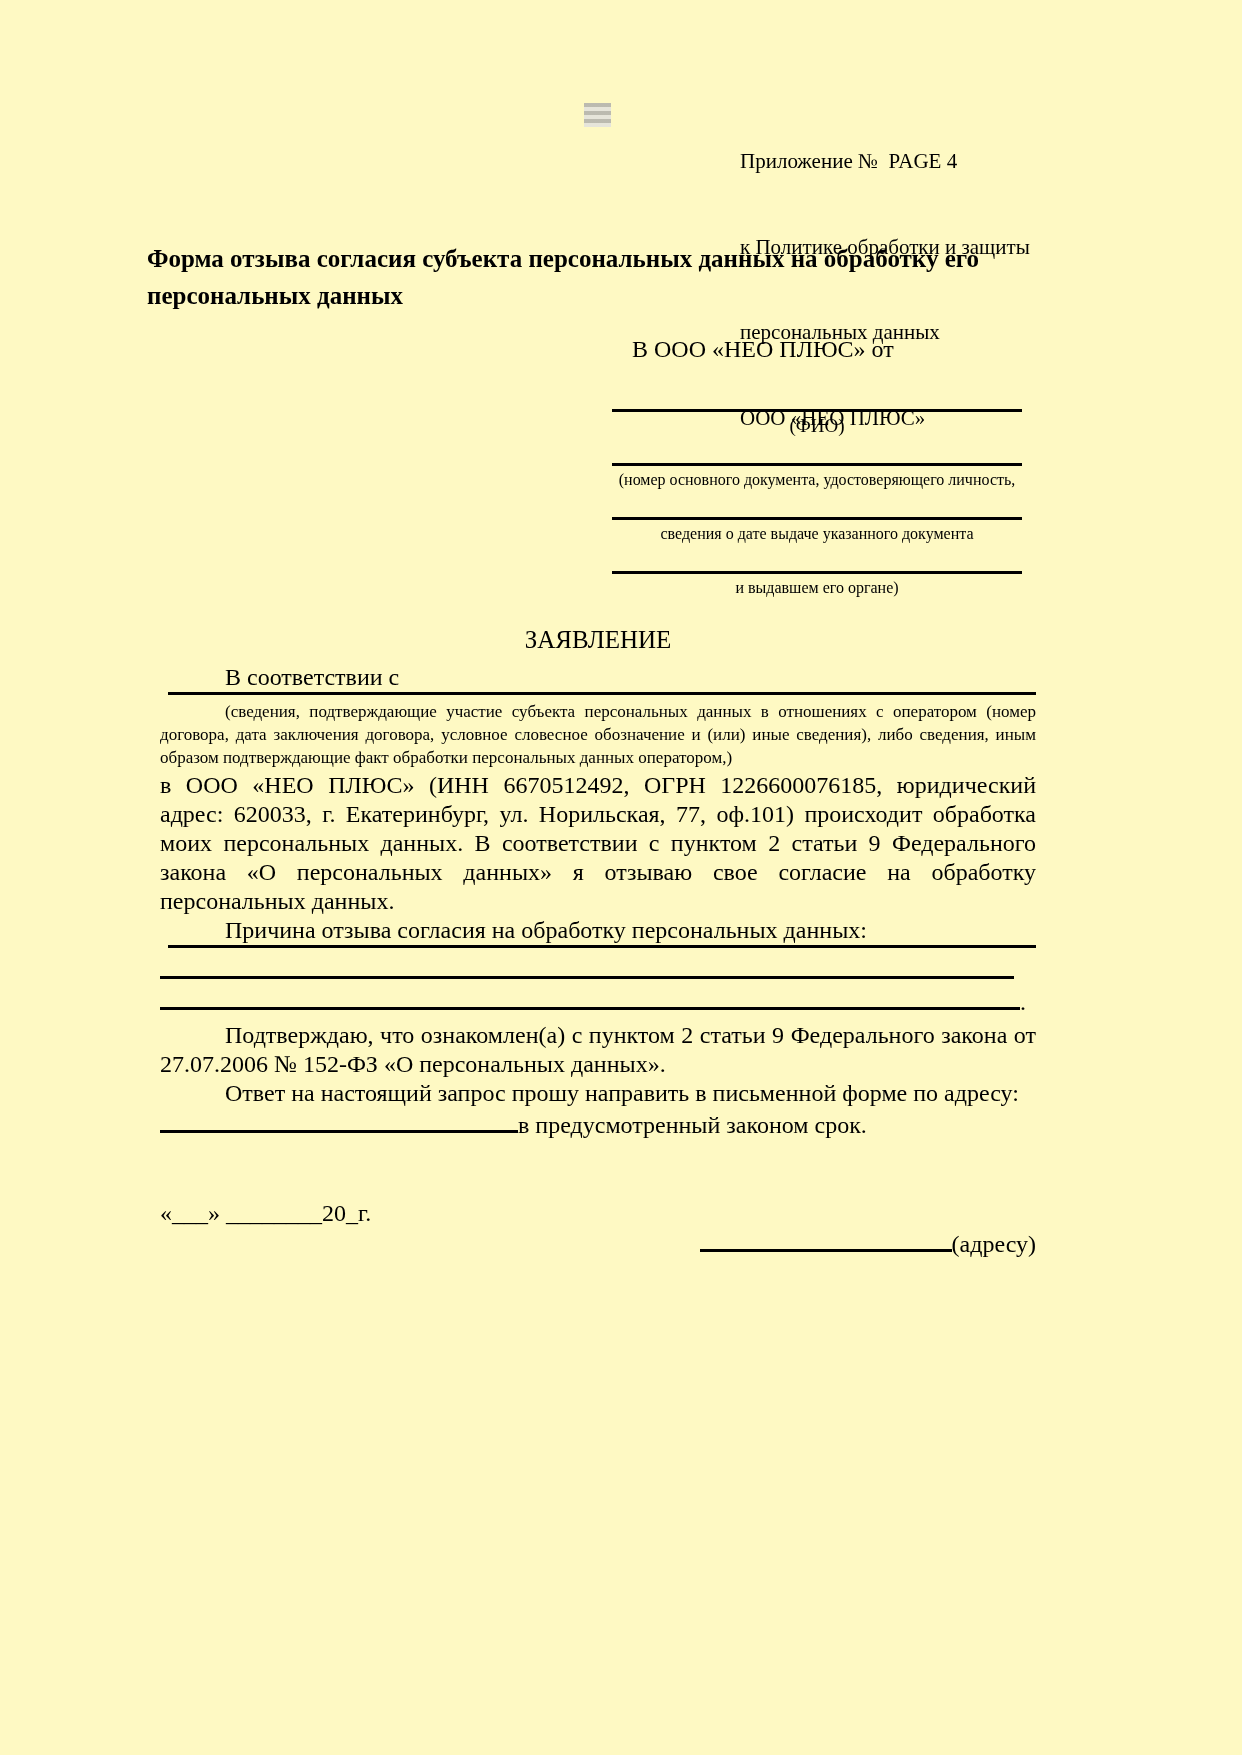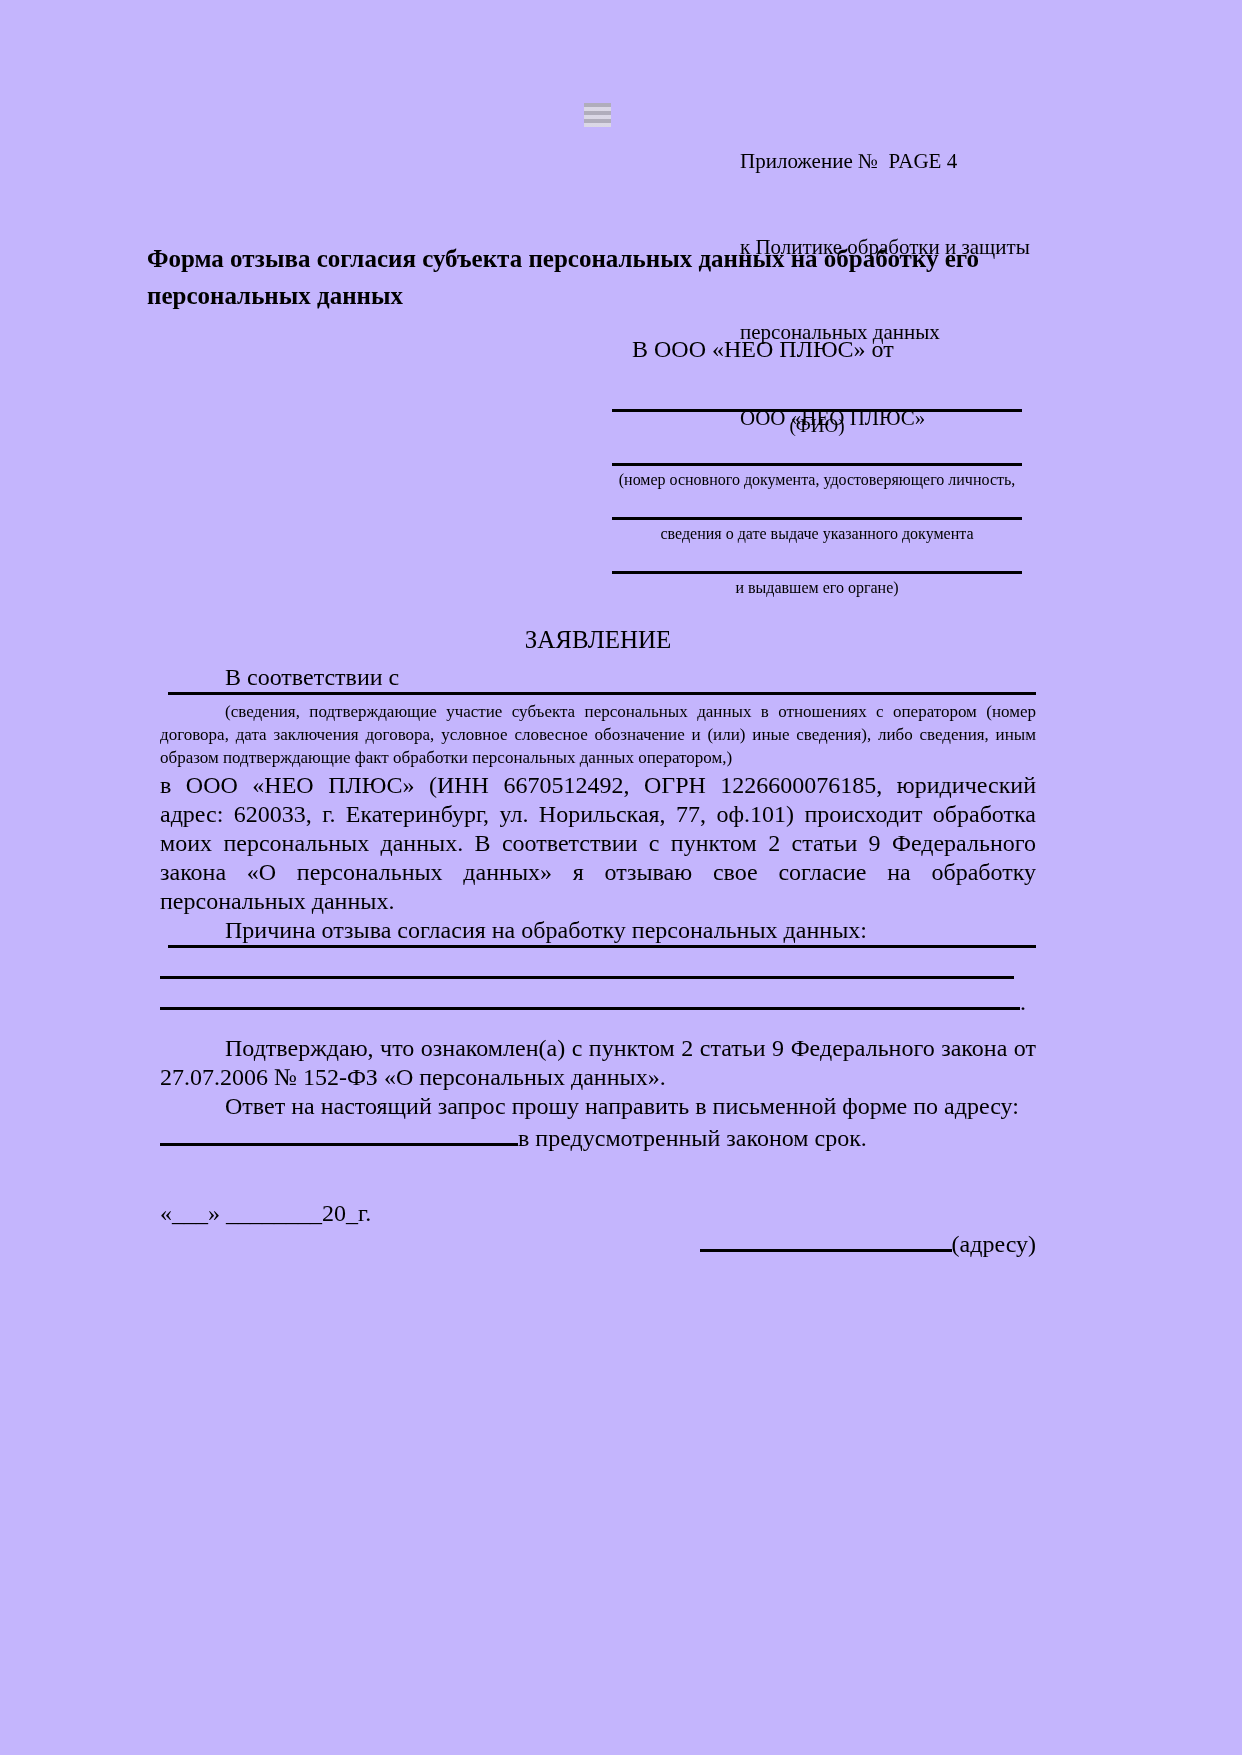--- a/index.html
+++ b/index.html
@@ -1,19 +1,19 @@
 <!DOCTYPE html>
 <html><head>
 <meta charset="utf-8">
 <style>
   html,body { margin:0; padding:0; background:#ffffff; }
   .page {
     position:relative;
     width:1242px; height:1755px;
-    background:#c4b5fd; color:#000000;
+    background:#fef9c3; color:#000000;
     font-family:"Liberation Serif","DejaVu Serif",serif;
     overflow:hidden;
   }
   
   .header-block {
     position:absolute; left:740px; top:90px;
     font-size:21px; line-height:28.5px;
     white-space:pre-wrap;
   }
   
@@ -48,21 +48,21 @@
   .fill { flex:1; border-bottom:3px solid #000; margin:0 0 4px 8px; }
   .footnote {
     font-size:17px; line-height:23px; text-align:justify;
     text-indent:65px; margin-top:1px;
   }
   .main-para { text-align:justify; margin-top:2px; }
   .rule-a { height:3px; background:#000; margin-top:24px; width:calc(100% - 22px); }
   .rule-b { margin-top:6px; white-space:nowrap; }
   .rule-b .fill2 { display:inline-block; width:calc(100% - 16px); border-bottom:3px solid #000; height:22px; }
   .para { text-align:justify; text-indent:65px; }
-  .confirm { margin-top:17px; }
+  .confirm { margin-top:4px; }
   .reply-line { white-space:nowrap; }
   .addr-fill { display:inline-block; width:358px; border-bottom:3px solid #000; height:22px; }
   .footer-row {
     position:absolute; left:160px; top:1200px; width:876px;
     display:flex; justify-content:space-between; align-items:flex-start;
     font-size:24px; white-space:pre-wrap;
   }
   .sig-rule { display:inline-block; width:252px; border-bottom:3px solid #000; height:22px; }
 </style>
 </head>

